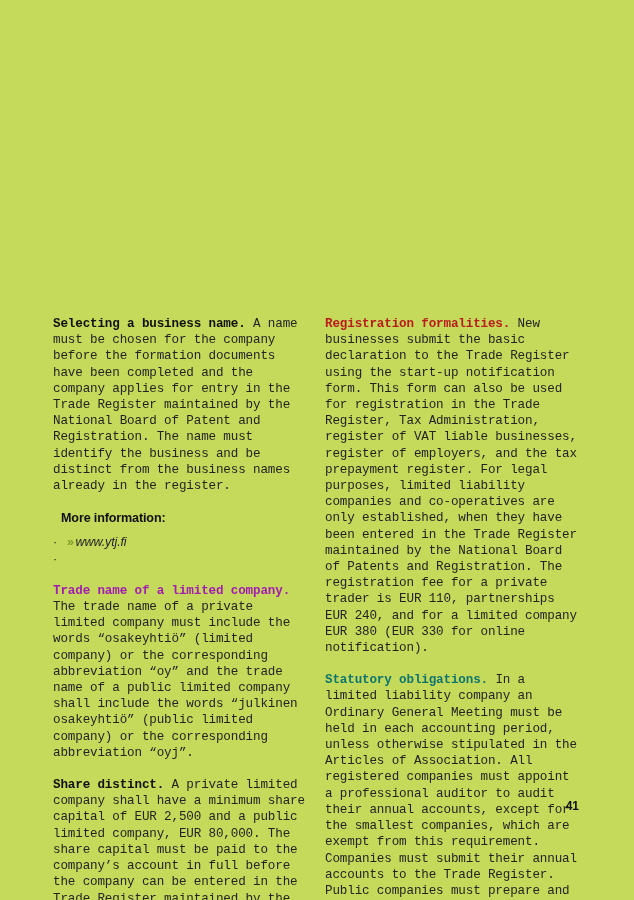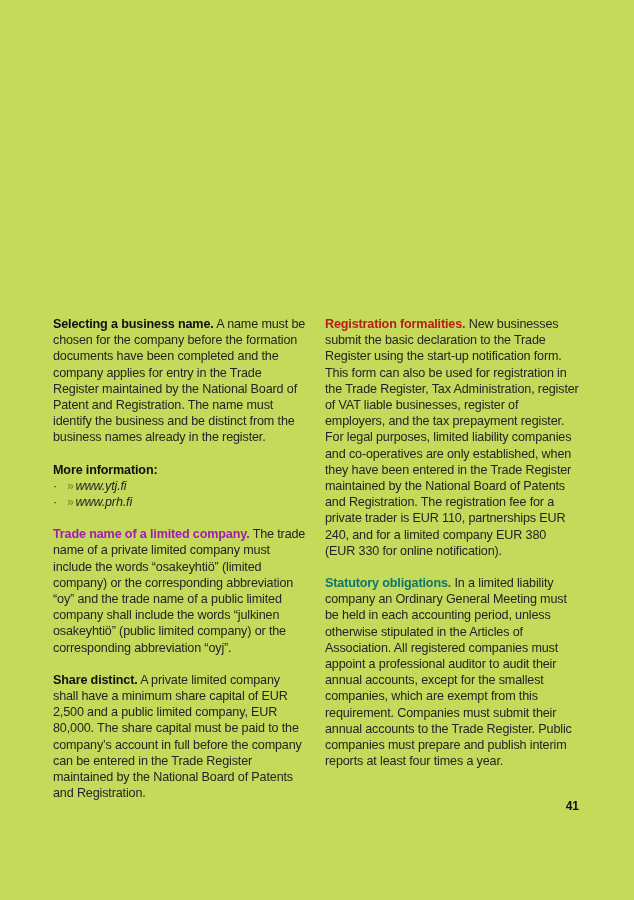--- a/index.html
+++ b/index.html
@@ -24,23 +24,23 @@
     display: flex;
     gap: 18px;
   }
   .col {
     width: 254px;
     font-size: 12.6px;
     line-height: 16.2px;
     letter-spacing: -0.15px;
     text-align: left;
   }
-  .para { margin: 0 0 16px 0; }
+  .para { margin: 0 0 16px 0; font-family: Liberation Mono, monospace; }
   .para strong, .mi-heading { color: #101010; font-weight: bold; }
-  .mi-heading { margin: 0; }
+  .mi-heading { margin: 8px; }
   ul.bullets {
     list-style: none;
     margin: 0 0 16px 0;
     padding: 0;
   }
   ul.bullets li { display: flex; }
   .bullet-dot {
     flex: none;
     width: 14px;
     color: #242424;
@@ -86,23 +86,20 @@
           <span class="bullet-dot">·</span>
           <div>
             <span class="link-line">
               <span class="arrow" style="color: rgb(125, 157, 43);">»</span><em class="url">www.ytj.fi</em>
             </span>
           </div>
         </li>
         <li>
           <span class="bullet-dot">·</span>
           <div>
-            <span class="link-line">
-              <span class="arrow" style="color: rgb(125, 157, 43);">»</span><em class="url">www.prh.fi</em>
-            </span>
           </div>
         </li>
       </ul>
 
       <p class="para">
         <strong style="color: #a21caf;">Trade name of a limited company.</strong>
         <span>The trade name of a private limited company must include the words “osakeyhtiö” (limited company) or the corresponding abbreviation “oy” and the trade name of a public limited company shall include the words “julkinen osakeyhtiö” (public limited company) or the corresponding abbreviation “oyj”.</span>
       </p>
 
       <p class="para">

